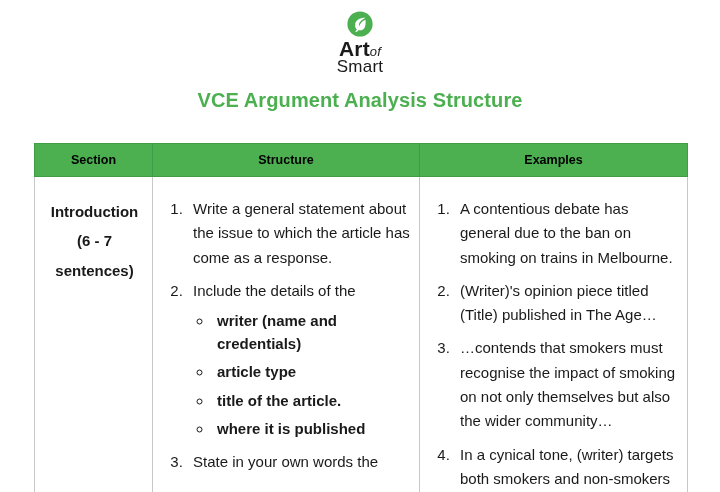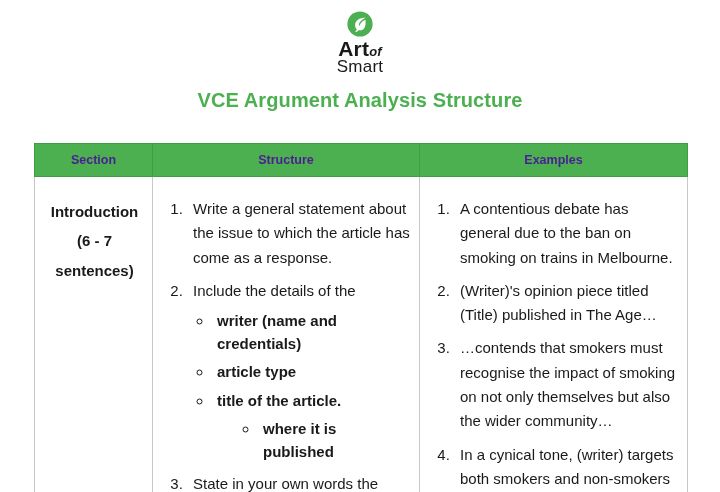--- a/index.html
+++ b/index.html
@@ -36,21 +36,21 @@
     line-height: 0.95;
     color: #1a1a1a;
     letter-spacing: 0.2px;
   }
   .logo-line1 {
     font-size: 21px;
     font-weight: 700;
   }
   .logo-line1 .of {
     font-size: 13px;
-    font-weight: 700;
+    font-weight: 400;
     font-style: italic;
   }
   .logo-line2 {
     font-size: 17px;
     font-weight: 400;
   }
 
   
   .doc-title {
     text-align: center;
@@ -69,21 +69,21 @@
     top: 143px;
     width: 653px;
   }
   table.structure {
     border-collapse: collapse;
     width: 653px;
     table-layout: fixed;
   }
   table.structure th {
     background: #4caf50;
-    color: #4c1d95;
+    color: #000000;
     font-size: 12.5px;
     font-weight: 700;
     text-align: center;
     padding: 6px 4px;
     border: 1px solid #3f9e45;
     height: 20px;
   }
   table.structure td {
     border: 1px solid #c8c8c8;
     vertical-align: top;
@@ -123,21 +123,20 @@
     list-style-type: circle;
   }
   ul.sublist > li {
     margin: 0 0 6px 0;
     padding-left: 4px;
     line-height: 1.5;
     font-weight: bold;
   }
   ul.sublist > li:last-child {
     margin-bottom: 2px;
-    margin-left: 46px;
   }
   .cell-inner {
     overflow: hidden;
   }
 </style>
 </head>
 <body>
 
 <div class="page">
 

